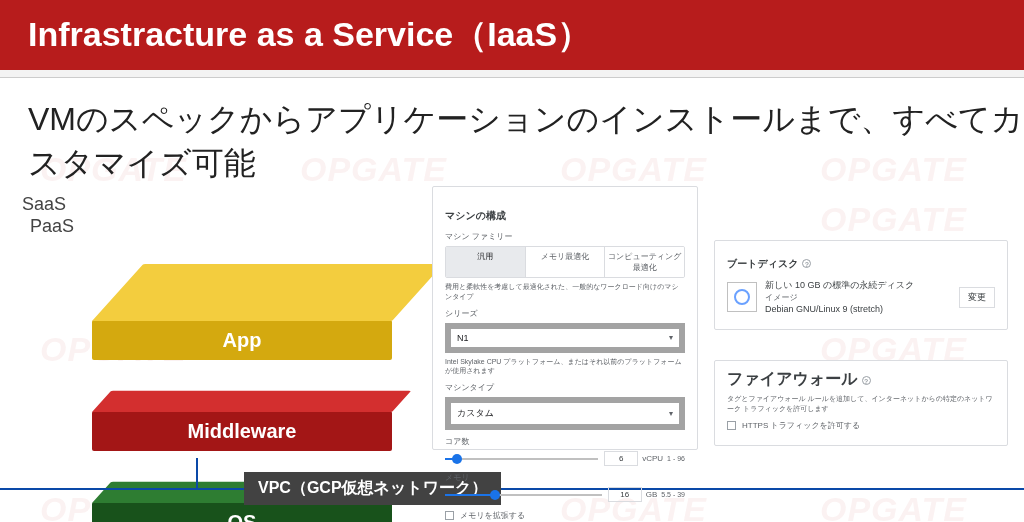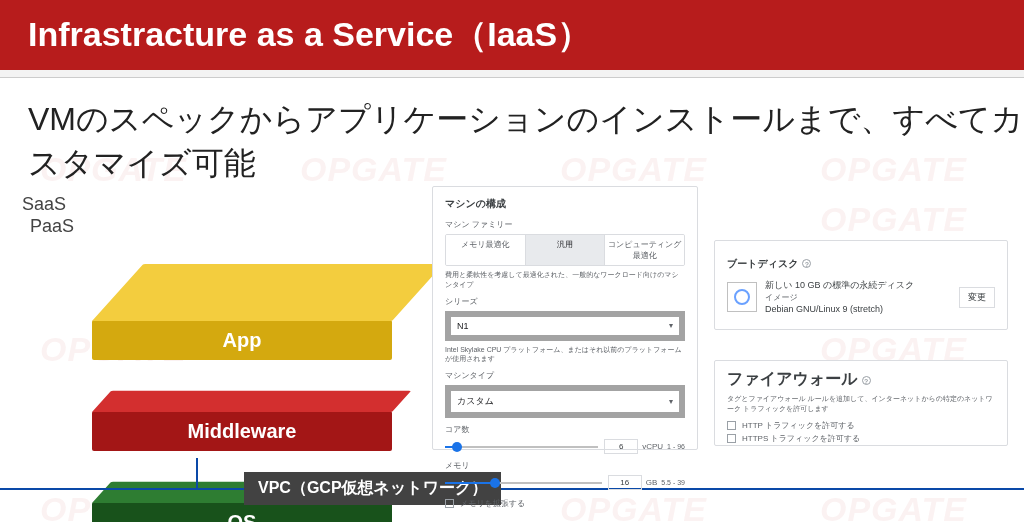--- a/index.html
+++ b/index.html
@@ -59,21 +59,21 @@
   }
   .vpc-label {
     position:absolute; left:244px; top:472px; background:#424242; color:#fff;
     font-size:16px; font-weight:700; padding:6px 14px;
   }
 
   
   .panel-machine {
     position:absolute; left:432px; top:186px; width:266px; height:264px;
     border:1px solid #dadce0; border-radius:2px; background:#fff;
-    padding:10px 12px; font-size:9px; color:#3c4043;
+    padding:22px 12px; font-size:9px; color:#3c4043;
   }
   .panel-machine h4 { font-size:10px; margin-bottom:8px; font-weight:600;}
   .fam-label { color:#5f6368; font-size:8px; margin-bottom:4px;}
   .tabs { display:flex; border:1px solid #dadce0; border-radius:2px; overflow:hidden; margin-bottom:4px;}
   .tab { flex:1; text-align:center; font-size:8px; padding:4px 2px; border-right:1px solid #dadce0; background:#fff; color:#5f6368;}
   .tab:last-child { border-right:none; }
   .tab.active { background:#e8eaed; color:#202124;}
   .hint { font-size:7px; color:#5f6368; line-height:1.4; margin-bottom:6px;}
   .select {
     width:100%; border:6px solid #a3a3a3; font-size:9px; padding:4px 6px;
@@ -167,22 +167,22 @@
 
 </div>
 <div class="vpc-connector"></div>
 <div class="vpc-line"></div>
 <div class="vpc-label">VPC（GCP仮想ネットワーク）</div>
 
 <div class="panel-machine">
   <h4>マシンの構成</h4>
   <div class="fam-label">マシン ファミリー</div>
   <div class="tabs">
+    <div class="tab active">汎用</div>
     <div class="tab">メモリ最適化</div>
-    <div class="tab active">汎用</div>
     <div class="tab">コンピューティング最適化</div>
   </div>
   <div class="hint">費用と柔軟性を考慮して最適化された、一般的なワークロード向けのマシンタイプ</div>
 
   <div class="fam-label">シリーズ</div>
   <div class="select">
       <span>N1</span>
     </div>
   <div class="hint">Intel Skylake CPU プラットフォーム、またはそれ以前のプラットフォームが使用されます</div>
 
@@ -238,19 +238,15 @@
   </div>
 </div>
 
 <div class="panel-fw">
   <h4>
     <span>ファイアウォール</span><span class="qmark help-icon"></span>
   </h4>
   <div class="hint">タグとファイアウォール ルールを追加して、インターネットからの特定のネットワーク トラフィックを許可します</div>
   <div class="cb-row">
     <div class="cb"></div>
-    <span class="cb-label">HTTP トラフィックを許可する</span>
-  </div>
-  <div class="cb-row">
-    <div class="cb"></div>
     <span class="cb-label">HTTPS トラフィックを許可する</span>
   </div>
 </div>
 
 </body></html>

